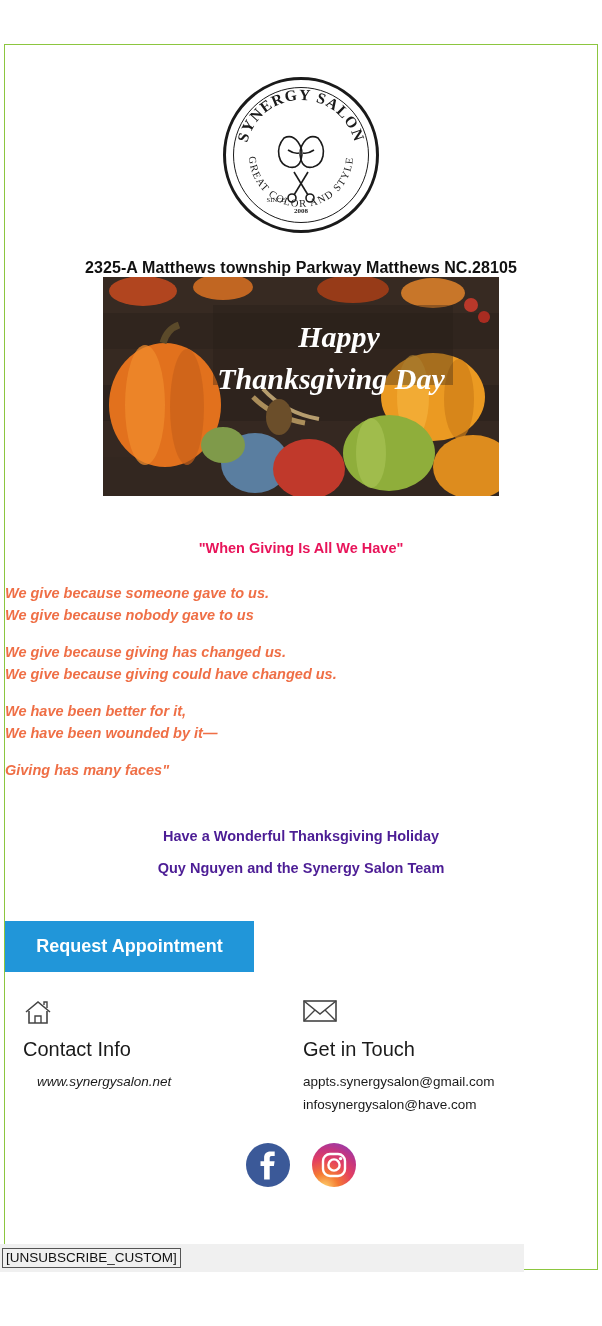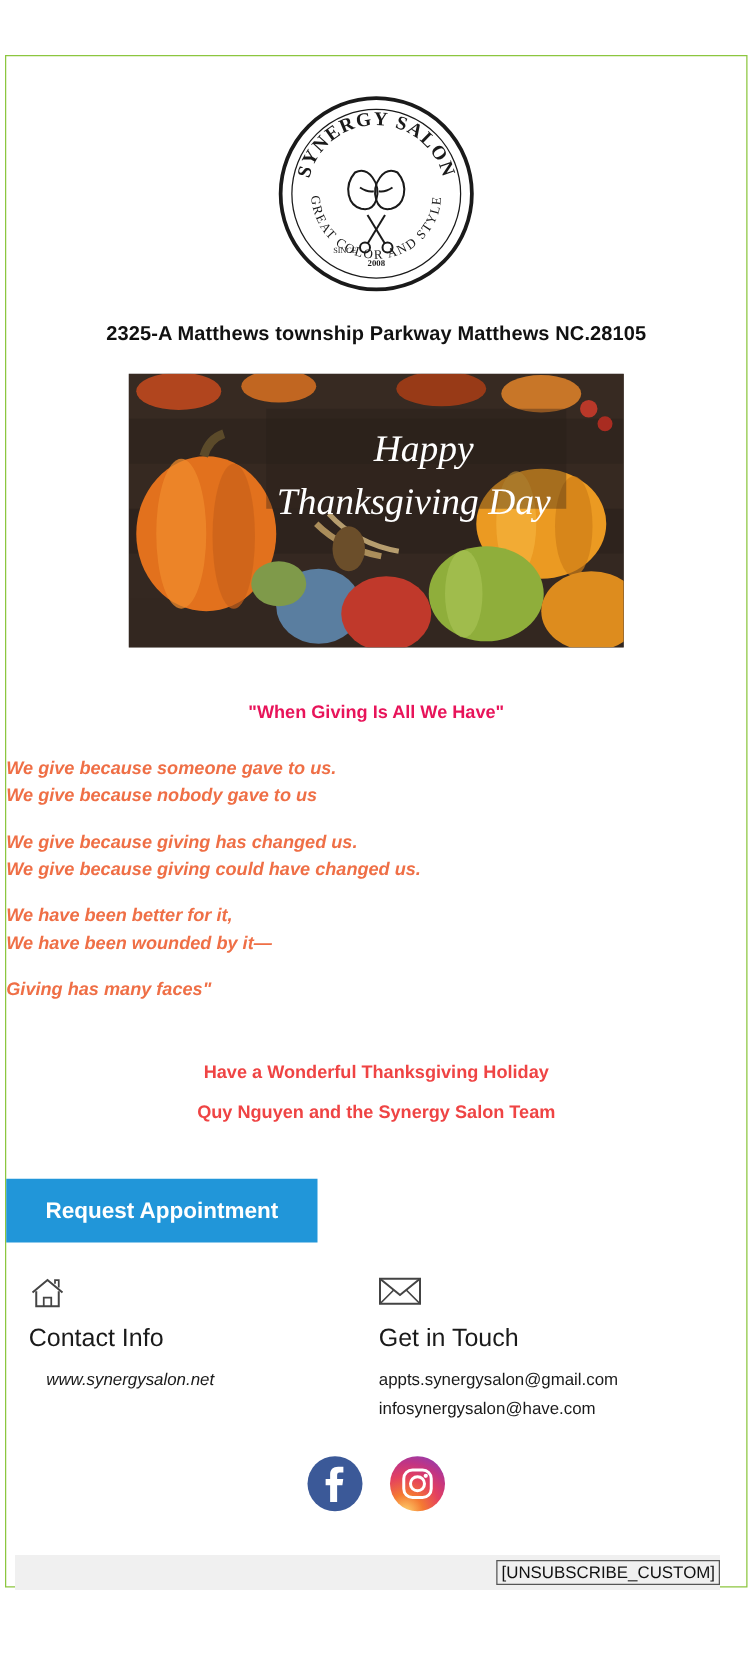--- a/index.html
+++ b/index.html
@@ -50,23 +50,23 @@
   .address {
     margin-top: 26px;
     text-align: center;
     font-size: 16px;
     font-weight: bold;
     color: #111111;
     letter-spacing: 0.1px;
   }
 
   .hero-wrap {
-    margin-top: 22px;
     display: flex;
     justify-content: center;
+    font-weight: bold;
   }
   .hero {
     width: 396px;
     height: 219px;
     position: relative;
     overflow: hidden;
     background: #3b2f28;
   }
   .hero svg { display: block; }
 
@@ -86,21 +86,21 @@
     font-weight: bold;
     font-size: 14.5px;
     line-height: 1.55;
   }
   .poem .stanza { margin-bottom: 14px; }
   .poem .stanza:last-child { margin-bottom: 0; }
 
   .signoff {
     margin-top: 40px;
     text-align: center;
-    color: #ef4444;
+    color: #4c1d95;
     font-weight: bold;
     font-size: 14.5px;
     line-height: 2.2;
   }
 
   .cta-wrap {
     margin-top: 36px;
     display: flex;
   }
   .cta {
@@ -150,28 +150,27 @@
     display: flex; align-items: center; justify-content: center;
     cursor: pointer;
   }
   .fb { background: #3b5998; }
   .ig {
     background: radial-gradient(circle at 28% 102%, #fdd56f 0%, #f57a32 26%, #e4405f 52%, #c13584 72%, #7b3fc4 100%);
   }
 
   .unsub-bar {
     position: absolute;
-    left: 12px;
+    left: 0;
     top: 1244px;
-    width: 564px;
+    width: 524px;
     height: 28px;
     background: #f0f0f0;
     display: flex;
     align-items: center;
-    justify-content: flex-end;
   }
   .unsub-text {
     font-size: 13.5px;
     color: #111111;
     border: 1px solid #555555;
     background: #f0f0f0;
     padding: 1px 3px;
     margin-left: 2px;
     line-height: 1.25;
   }

